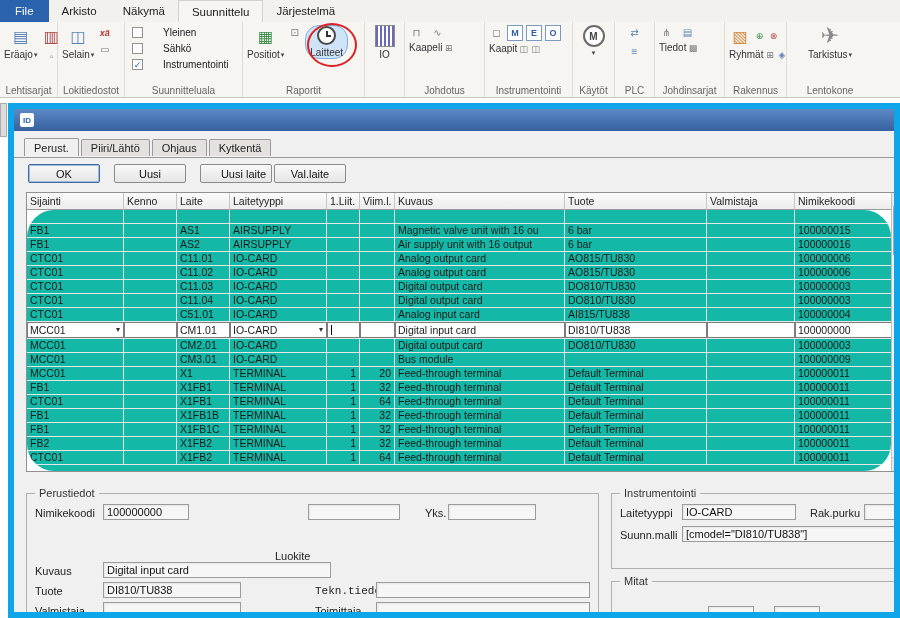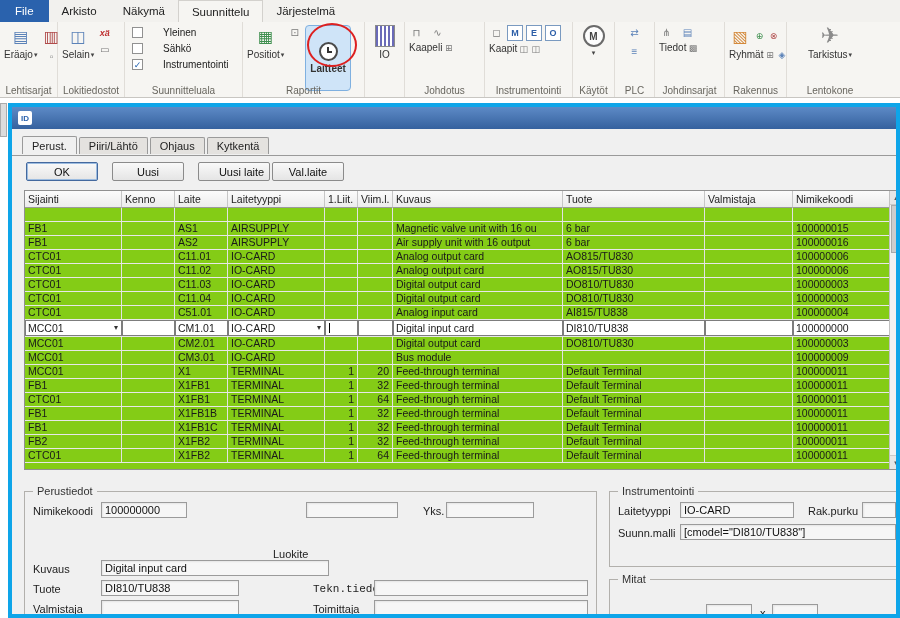--- a/index.html
+++ b/index.html
@@ -22,50 +22,50 @@
   .ric.sm{width:15px;height:15px;font-size:10px;}
   .ric.red{color:#b04a4a;}
   .ric.green{color:#3f8f4f;}
   .ric.gray{color:#7a7a7a;}
   .ric.orange{color:#d4893a;}
   .ric.tiny{width:11px;height:11px;font-size:9px;}
   .xatxt{font-size:9px;color:#c03333;font-style:italic;font-weight:bold;}
   .cbrow{display:flex;align-items:center;gap:20px;font-size:10px;height:15px;}
   .cbx{width:11px;height:11px;border:1px solid #919191;background:#fff;display:flex;align-items:center;justify-content:center;font-size:9px;color:#1d5fae;flex:none;box-sizing:border-box;}
   .cbx.checked::after{content:"✓";font-weight:bold;}
-  .selbtn{background:#cfe4f8;border:1px solid #7fb0e0;border-radius:4px;padding:16px 4px;font-weight:bold;}
+  .selbtn{background:#cfe4f8;border:1px solid #7fb0e0;border-radius:14px;padding:0 4px;}
   .clock{width:15px;height:15px;border:2px solid #4a4a4a;border-radius:50%;position:relative;background:#fff;box-sizing:content-box;}
   .clock::before{content:"";position:absolute;left:6.5px;top:2.5px;width:2px;height:5px;background:#333;}
   .clock::after{content:"";position:absolute;left:6.5px;top:6.5px;width:5px;height:2px;background:#333;}
   .iobars{width:18px;height:20px;background:repeating-linear-gradient(90deg,#6a6ab8 0 2px,#ffffff 2px 4px);border:1px solid #8a8a8a;}
   .motor{width:18px;height:18px;border:2px solid #6a6a6a;border-radius:50%;display:flex;align-items:center;justify-content:center;font-size:10px;font-weight:bold;color:#444;background:#fdfdfd;}
   .lbox{width:14px;height:14px;border:1px solid #7a9ac0;color:#2d5fa8;font-size:9px;font-weight:bold;display:flex;align-items:center;justify-content:center;background:#fff;}
   .plane{font-size:22px;color:#8a8a8a;line-height:1;}
   
   .red-circle{position:absolute;left:307px;top:23px;width:46px;height:40px;border:2px solid #dd2020;border-radius:50%;z-index:50;pointer-events:none;}
   
   .side-tab{position:absolute;left:0;top:103px;width:7px;height:34px;background:#dcdcdc;border:1px solid #ababab;box-sizing:border-box;}
   
-  .window{position:absolute;left:8px;top:103px;width:892px;height:515px;border:4px solid #0ea5e9;background:#f0f0f0;box-sizing:border-box;}
+  .window{position:absolute;left:8px;top:103px;width:892px;height:515px;border:6px solid #0ea5e9;background:#f0f0f0;box-sizing:border-box;}
   .titlebar{height:22px;background:linear-gradient(#5d8ac6,#35619e);display:flex;align-items:center;gap:5px;padding:0 6px;box-sizing:border-box;}
   .title-icon{width:14px;height:14px;background:#fff;border-radius:2px;color:#2a62ad;font-size:8px;font-weight:bold;display:flex;align-items:center;justify-content:center;flex:none;}
   .title-text{color:#fff;font-size:11px;white-space:nowrap;margin-top:30px;}
   .winbody{position:absolute;top:22px;left:0;right:0;bottom:0;background:#f0f0f0;overflow:hidden;}
   
   .dlg-tabs{position:absolute;top:8px;left:10px;display:flex;z-index:2;}
   .dtab{padding:2px 9px;font-size:11px;background:#e4e2df;border:1px solid #9a9a9a;border-bottom:none;border-radius:2px 2px 0 0;margin-right:2px;color:#222;}
   .dtab.selected{background:#f0f0f0;padding-top:3px;margin-top:-1px;}
   .tab-line{position:absolute;top:26px;left:0;right:0;border-top:1px solid #9a9a9a;z-index:1;}
   
   .wbtn{position:absolute;top:33px;height:19px;background:linear-gradient(#f9f9f9,#e5e5e5);border:1px solid #8b8b8b;border-radius:2px;font-size:11px;display:flex;align-items:center;justify-content:center;color:#111;box-sizing:border-box;}
   .wbtn.default{border-color:#44699e;box-shadow:inset 0 0 0 1px #9cbce0;}
   
   .table{position:absolute;left:12px;top:61px;width:879px;height:280px;border:1px solid #909090;background:#fff;box-sizing:border-box;}
   .thead{position:absolute;top:0;left:0;right:13px;height:17px;display:flex;overflow:hidden;}
-  .tbody{position:absolute;top:17px;left:0;right:13px;bottom:0;overflow:hidden;background:#84cc16;}
+  .tbody{position:absolute;top:17px;left:0;right:13px;bottom:0;overflow:hidden;background:#14b8a6;border-radius:27px;}
   .trow{display:flex;height:13px;border-bottom:1px solid #e7e7e7;}
   .trow.editing{height:16px;}
   .tcell{border-right:1px solid #e2e2e2;padding:0 3px;font-size:10.5px;line-height:12px;white-space:nowrap;overflow:hidden;box-sizing:border-box;flex:none;}
   .th{background:linear-gradient(#fbfbfb,#ececec);border-right:1px solid #c6c6c6;border-bottom:1px solid #9a9a9a;line-height:16px;height:17px;color:#222;}
   .editing .tcell{display:flex;align-items:center;background:#fff;outline:1px solid #7d7d7d;outline-offset:-1px;line-height:14px;}
   .combo-arrow{margin-left:auto;font-size:8px;color:#333;}
   .caret{display:inline-block;width:1px;height:10px;background:#000;margin-left:1px;}
   .col-sijainti{width:97px}.col-kenno{width:53px}.col-laite{width:53px}.col-laitetyyppi{width:97px}
   .col-liit{width:33px;text-align:right}.col-viml{width:35px;text-align:right}
   .col-kuvaus{width:170px}.col-tuote{width:142px}.col-valmistaja{width:88px}.col-nimikekoodi{width:98px}

